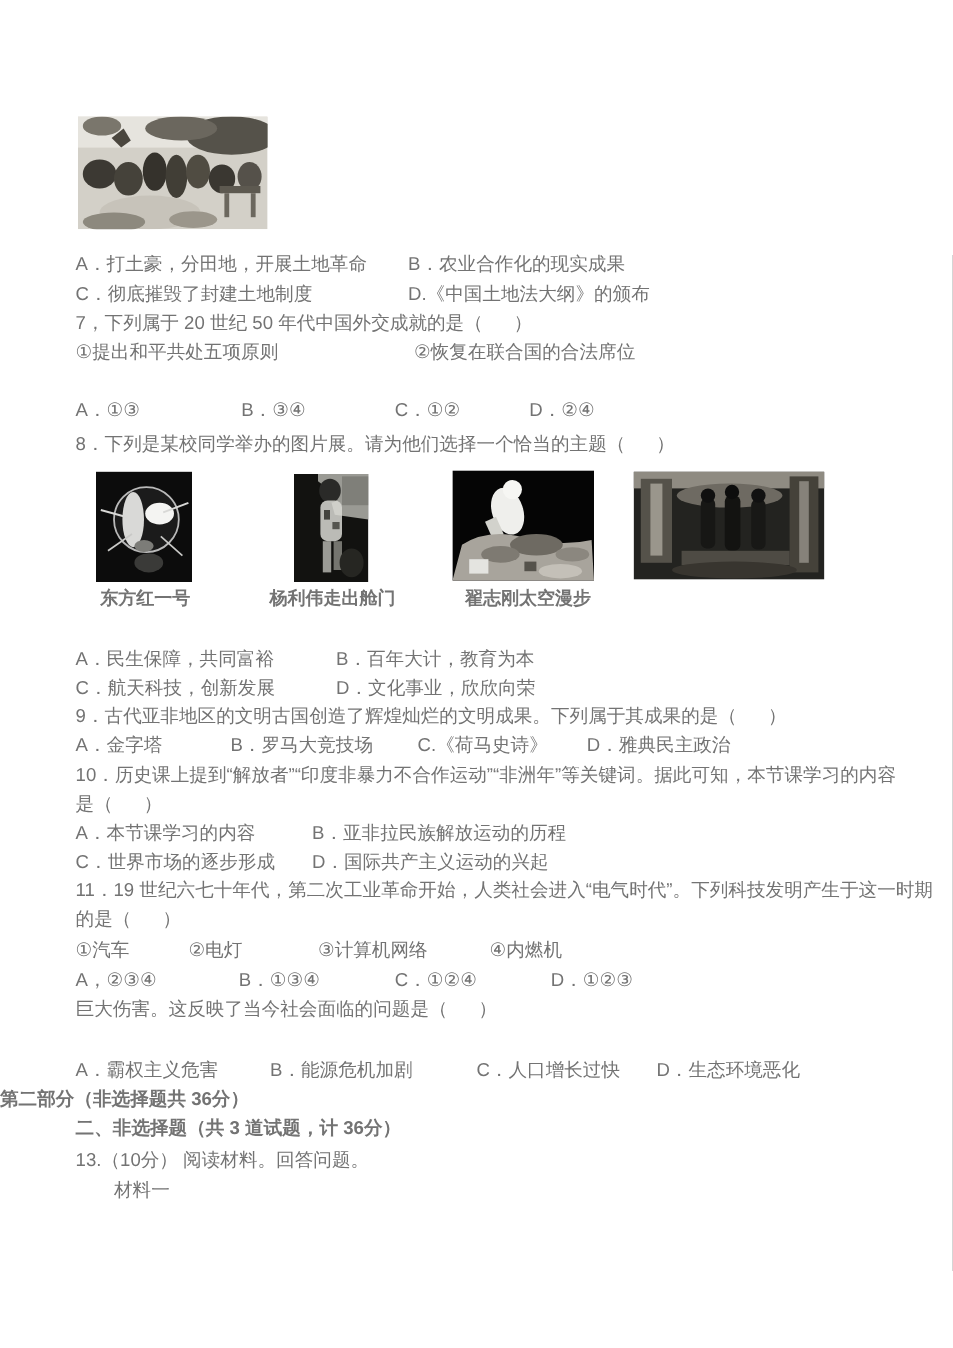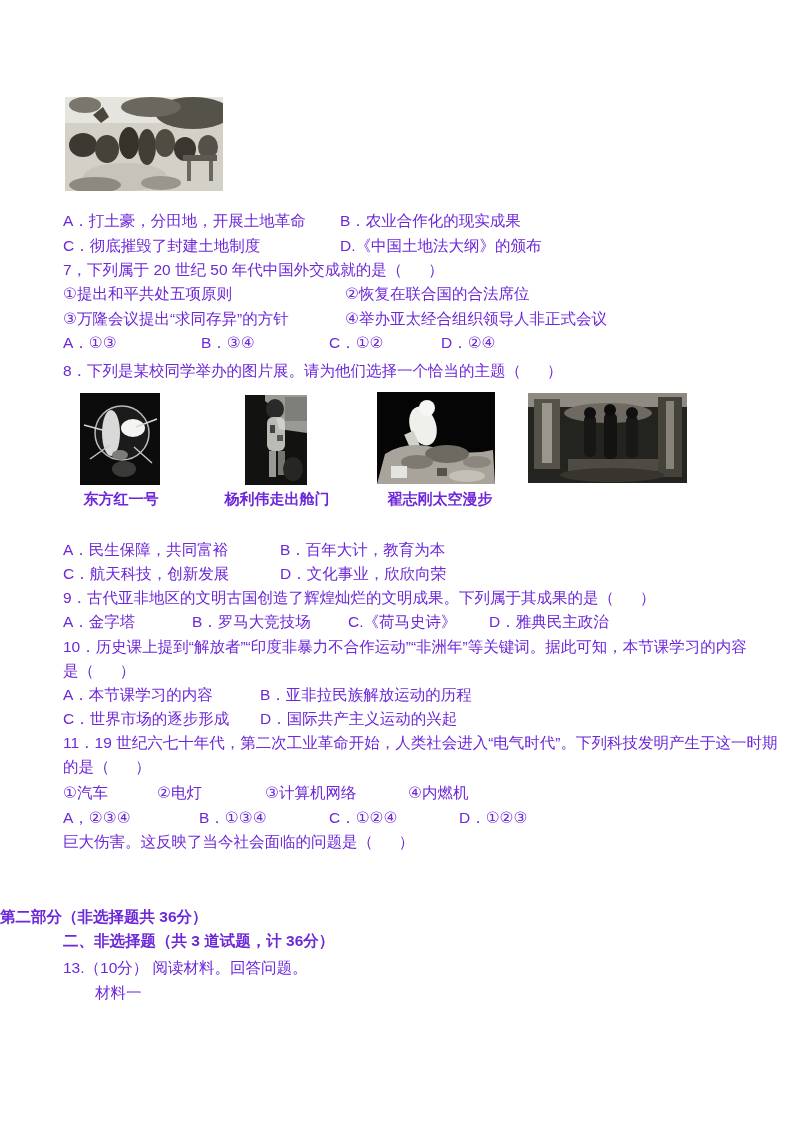--- a/index.html
+++ b/index.html
@@ -1,21 +1,21 @@
 <!DOCTYPE html>
 <html><head>
 <meta charset="utf-8">
 <style>
   html,body{margin:0;padding:0;background:#888;}
   .page{
     position:relative;
     width:794px;height:1123px;
     margin:0 auto;
     background:#ffffff;
-    color:#6d28d9;
+    color:#737373;
     font-family:"Liberation Sans","DejaVu Sans",sans-serif;
     font-size:15.5px;
     overflow:hidden;
   }
   .ln{position:absolute;left:63px;white-space:pre;line-height:20px;}
   .col{display:inline-block;vertical-align:top;}
   .w277{width:277px}.w282{width:282px}.w222{width:217px}.w197{width:197px}
   .w138{width:138px}.w128{width:128px}.w112{width:112px}
   .w129{width:129px}.w156{width:156px}.w141{width:141px}
   .w94{width:94px}.w108{width:108px}.w143{width:143px}
@@ -56,21 +56,20 @@
       <ellipse cx="30" cy="88" rx="26" ry="8" fill="#8d897e"></ellipse>
       <ellipse cx="96" cy="86" rx="20" ry="7" fill="#9b968b"></ellipse>
     </svg>
   </div>
 
   <div class="ln" style="top:211px"><span class="col w277">A．打土豪，分田地，开展土地革命</span><span>B．农业合作化的现实成果</span></div>
   <div class="ln" style="top:236px"><span class="col w277">C．彻底摧毁了封建土地制度</span><span>D.《中国土地法大纲》的颁布</span></div>
 
   <div class="ln" style="top:260px">7，下列属于 20 世纪 50 年代中国外交成就的是（      ）</div>
   <div class="ln" style="top:284px"><span class="col w282">①提出和平共处五项原则</span><span>②恢复在联合国的合法席位</span></div>
-  <div class="ln" style="top:309px"><span class="col w282">③万隆会议提出“求同存异”的方针</span><span>④举办亚太经合组织领导人非正式会议</span></div>
   <div class="ln" style="top:333px"><span class="col w138">A．①③</span><span class="col w128">B．③④</span><span class="col w112">C．①②</span><span>D．②④</span></div>
 
   <div class="ln" style="top:361px">8．下列是某校同学举办的图片展。请为他们选择一个恰当的主题（      ）</div>
 
   <div class="figrow">
 
     <div class="fig-img" style="left:80px;top:8px;">
       <svg width="80" height="92" viewBox="0 0 80 92">
         <rect width="80" height="92" fill="#0c0c0c"></rect>
         <circle cx="42" cy="40" r="27" fill="#1b1b1b" stroke="#b9b9b9" stroke-width="1.5"></circle>
@@ -150,19 +149,20 @@
   <div class="ln" style="top:661px">是（      ）</div>
   <div class="ln" style="top:685px"><span class="col w197">A．本节课学习的内容</span><span>B．亚非拉民族解放运动的历程</span></div>
   <div class="ln" style="top:709px"><span class="col w197">C．世界市场的逐步形成</span><span>D．国际共产主义运动的兴起</span></div>
 
   <div class="ln" style="top:733px">11．19 世纪六七十年代，第二次工业革命开始，人类社会进入“电气时代”。下列科技发明产生于这一时期</div>
   <div class="ln" style="top:757px">的是（      ）</div>
   <div class="ln" style="top:783px"><span class="col w94">①汽车</span><span class="col w108">②电灯</span><span class="col w143">③计算机网络</span><span>④内燃机</span></div>
   <div class="ln" style="top:808px"><span class="col w136">A，②③④</span><span class="col w130">B．①③④</span><span class="col w130">C．①②④</span><span>D．①②③</span></div>
 
   <div class="ln" style="top:832px">巨大伤害。这反映了当今社会面临的问题是（      ）</div>
+  <div class="ln" style="top:883px"><span class="col w162">A．霸权主义危害</span><span class="col w172">B．能源危机加剧</span><span class="col w150">C．人口增长过快</span><span>D．生态环境恶化</span></div>
 
   <div class="ln center-bold" style="top:907px">第二部分（非选择题共 36分）</div>
   <div class="ln bold" style="top:931px">二、非选择题（共 3 道试题，计 36分）</div>
   <div class="ln" style="top:958px">13.（10分） 阅读材料。回答问题。</div>
   <div class="ln" style="top:983px;left:95px">材料一</div>
 
 </div>
 
 </body></html>

